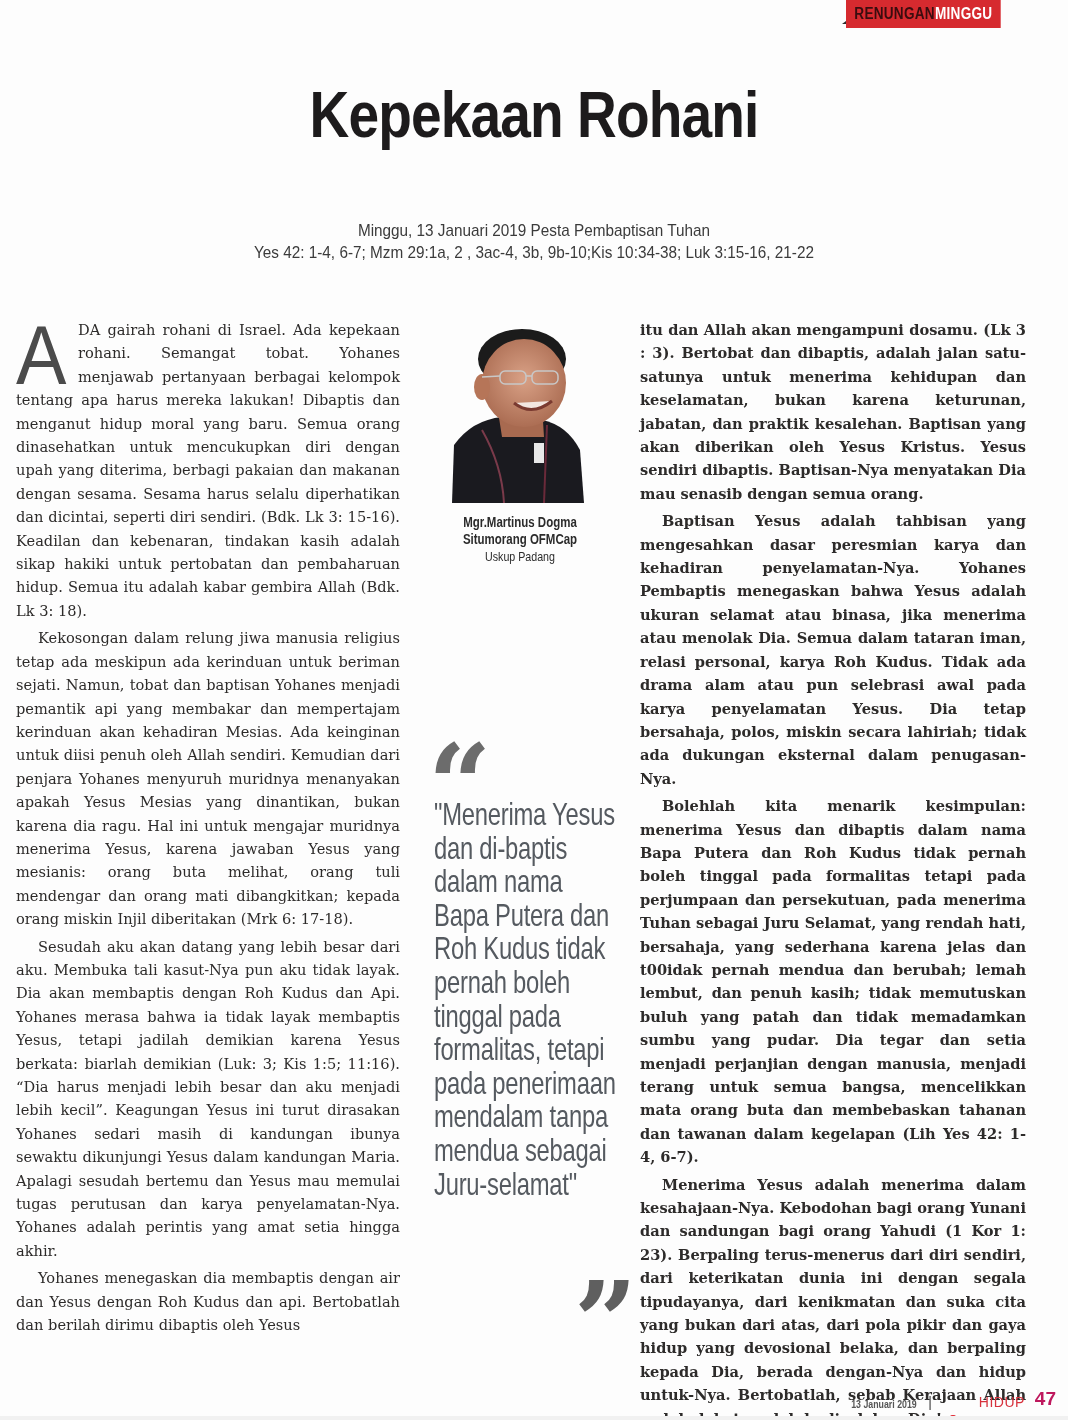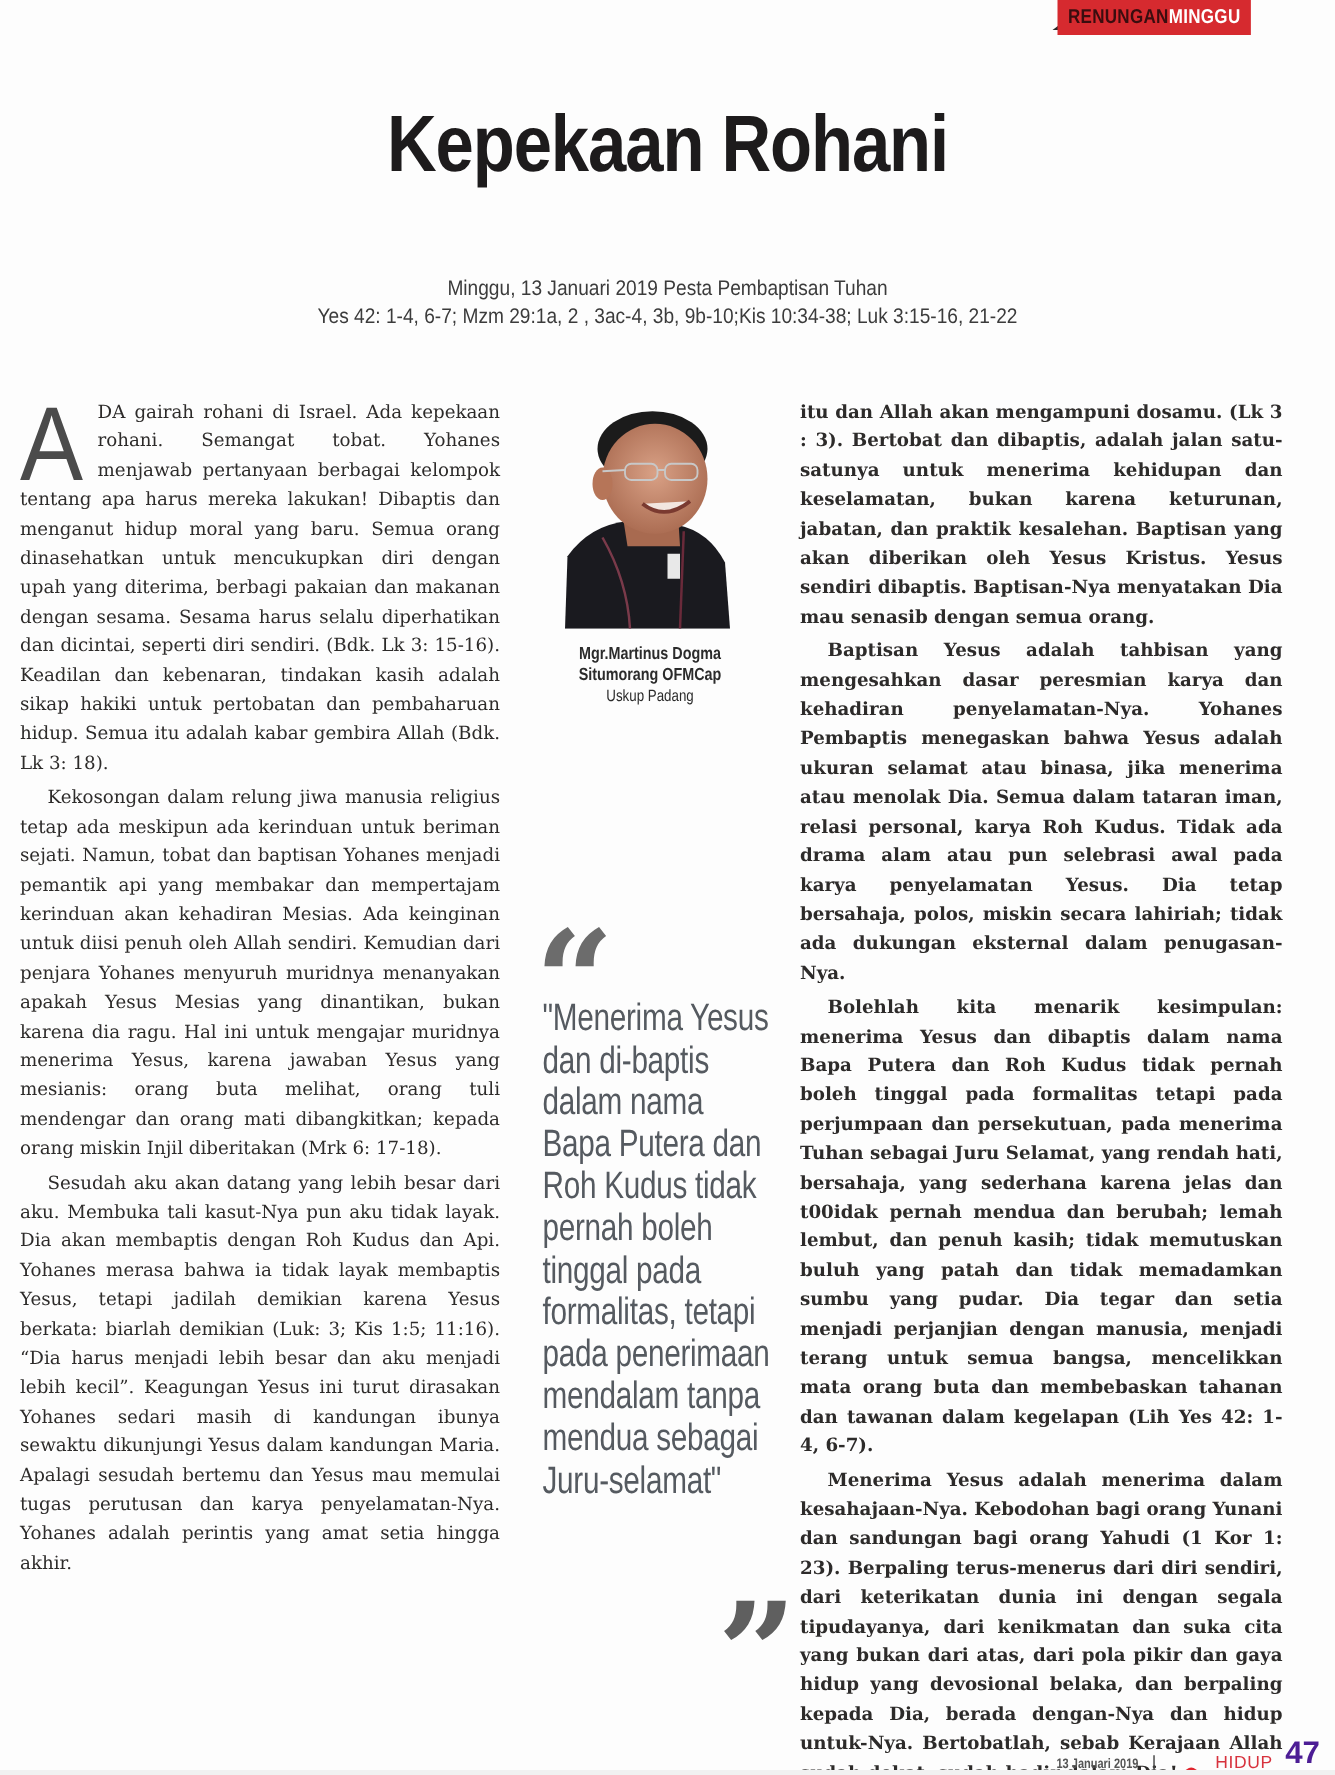--- a/index.html
+++ b/index.html
@@ -77,21 +77,21 @@
     background: #e0252f; margin-left: 6px; vertical-align: middle;
   }
 
   .footer {
     position: absolute; top: 1388px; right: 12px; display: flex; align-items: flex-end;
     font-family: "Liberation Sans", sans-serif;
   }
   .footer .date { font-size: 11px; color: #555; transform: scaleX(0.8); font-weight: bold; }
   .footer .sep { font-size: 14px; color: #444; margin: 0 3px; }
   .footer .mag { font-size: 14px; color: #d7323d; font-weight: normal; letter-spacing: 0.5px; padding-left: 44px; }
-  .footer .page { font-size: 25px; color: #4c1d95; font-weight: bold; margin-left: 10px; }
+  .footer .page { font-size: 19px; color: #be185d; font-weight: bold; margin-left: 10px; }
   .bottom-strip { position: absolute; left: 0; top: 1416px; width: 1068px; height: 4px; background: #f1f1f1; }
 </style>
 </head>
 <body>
 
 <div class="section-tag-fold"></div>
 <div class="section-tag">
   <span class="t1">RENUNGAN</span>
   <span class="t2">MINGGU</span>
 </div>
@@ -100,20 +100,21 @@
 
 <div class="subtitle">
   <div>Minggu, 13 Januari 2019 Pesta Pembaptisan Tuhan</div>
   <div>Yes 42: 1-4, 6-7; Mzm 29:1a, 2 , 3ac-4, 3b, 9b-10;Kis 10:34-38; Luk 3:15-16, 21-22</div>
 </div>
 
 <div class="col col-left">
   <p class="noindent"><span class="dropcap">A</span><span>DA gairah rohani di Israel. Ada kepekaan rohani. Semangat tobat. Yohanes menjawab pertanyaan berbagai kelompok tentang apa harus mereka lakukan! Dibaptis dan menganut hidup moral yang baru. Semua orang dinasehatkan untuk mencukupkan diri dengan upah yang diterima, berbagi pakaian dan makanan dengan sesama. Sesama harus selalu diperhatikan dan dicintai, seperti diri sendiri. (Bdk. Lk 3: 15-16). Keadilan dan kebenaran, tindakan kasih adalah sikap hakiki untuk pertobatan dan pembaharuan hidup. Semua itu adalah kabar gembira Allah (Bdk. Lk 3: 18).</span></p>
   <p>Kekosongan dalam relung jiwa manusia religius tetap ada meskipun ada kerinduan untuk beriman sejati. Namun, tobat dan baptisan Yohanes menjadi pemantik api yang membakar dan mempertajam kerinduan akan kehadiran Mesias. Ada keinginan untuk diisi penuh oleh Allah sendiri. Kemudian dari penjara Yohanes menyuruh muridnya menanyakan apakah Yesus Mesias yang dinantikan, bukan karena dia ragu. Hal ini untuk mengajar muridnya menerima Yesus, karena jawaban Yesus yang mesianis: orang buta melihat, orang tuli mendengar dan orang mati dibangkitkan; kepada orang miskin Injil diberitakan (Mrk 6: 17-18).</p>
   <p>Sesudah aku akan datang yang lebih besar dari aku. Membuka tali kasut-Nya pun aku tidak layak. Dia akan membaptis dengan Roh Kudus dan Api. Yohanes merasa bahwa ia tidak layak membaptis Yesus, tetapi jadilah demikian karena Yesus berkata: biarlah demikian  (Luk: 3; Kis 1:5; 11:16). “Dia harus menjadi lebih besar dan aku menjadi lebih kecil”. Keagungan Yesus ini turut dirasakan Yohanes sedari masih di kandungan ibunya sewaktu dikunjungi Yesus dalam kandungan Maria. Apalagi sesudah bertemu dan Yesus mau memulai tugas perutusan dan karya penyelamatan-Nya. Yohanes adalah perintis yang amat setia hingga akhir.</p>
+  <p>Yohanes menegaskan dia membaptis dengan air dan Yesus dengan Roh Kudus dan api. Bertobatlah dan berilah dirimu dibaptis oleh Yesus</p>
 </div>
 
 <div class="portrait">
   <svg width="132" height="178" viewBox="0 0 132 178">
     <defs>
       <radialGradient id="skin" cx="50%" cy="45%" r="60%">
         <stop offset="0%" stop-color="#d9a186"></stop>
         <stop offset="100%" stop-color="#a8694f"></stop>
       </radialGradient>
     </defs>

